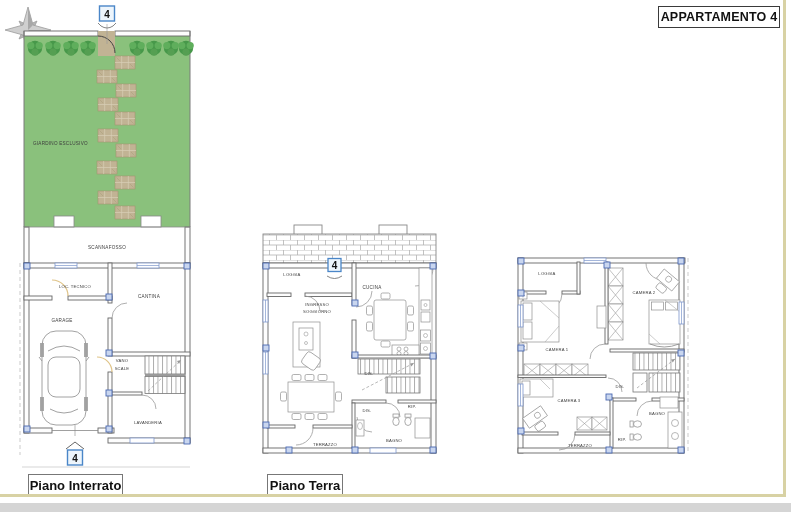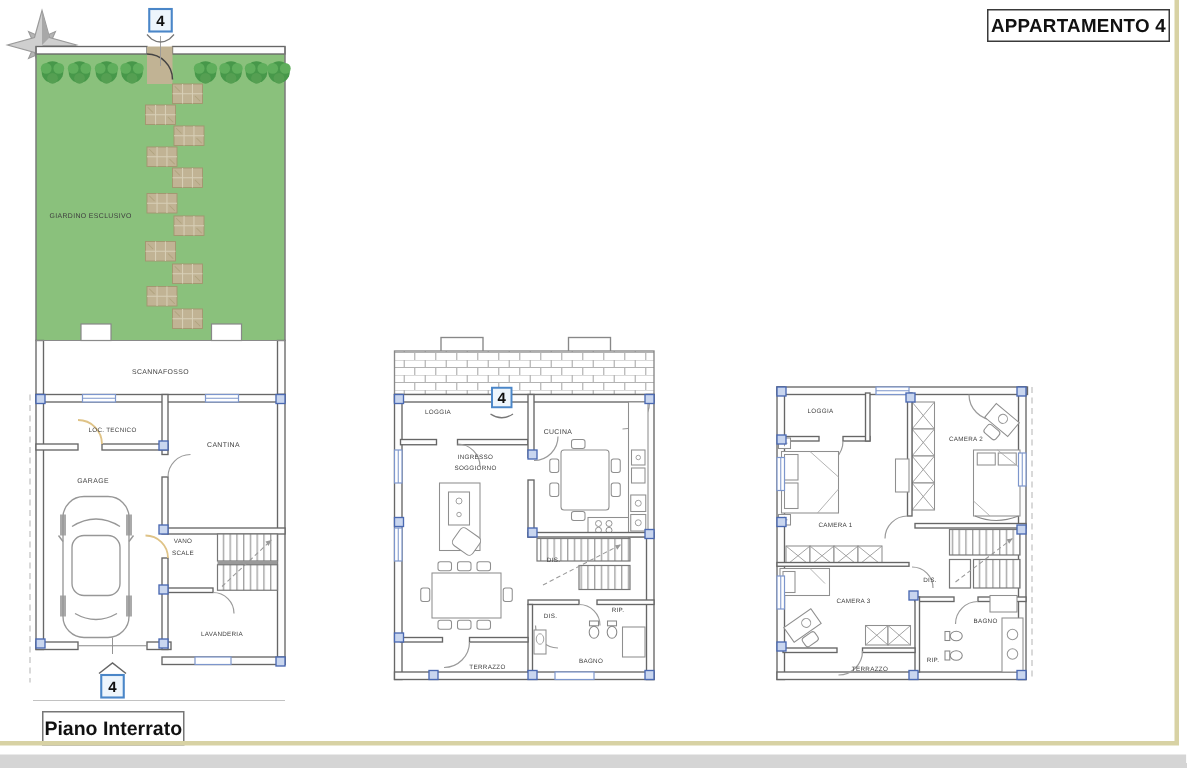--- a/index.html
+++ b/index.html
@@ -453,18 +453,19 @@
         <use href="#col" x="518" y="428"></use>
     <use href="#col" x="606" y="447"></use>
         <use href="#col" x="678" y="447"></use>
     <use href="#col" x="678" y="350"></use>
         <use href="#col" x="606" y="394"></use>
   </g>
 </svg>
 
 <div class="title-box">APPARTAMENTO 4</div>
 <div class="floor-label" id="lbl-interrato">Piano Interrato</div>
+<div class="floor-label" id="lbl-terra">Piano Terra</div>
 
 <div class="frame-right"></div>
 <div class="frame-bottom"></div>
 <div class="bottom-strip"></div>
 
 </div>
 
 </body></html>

